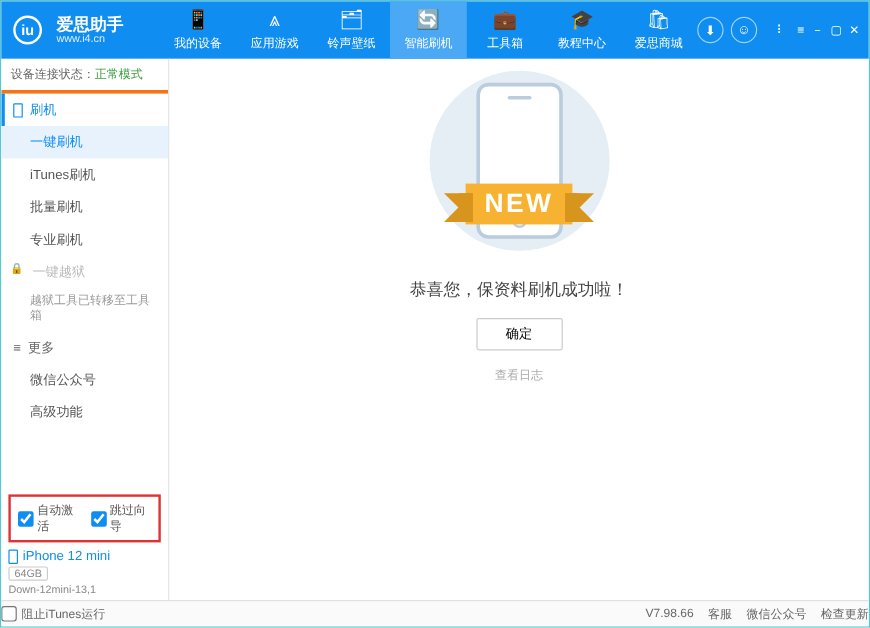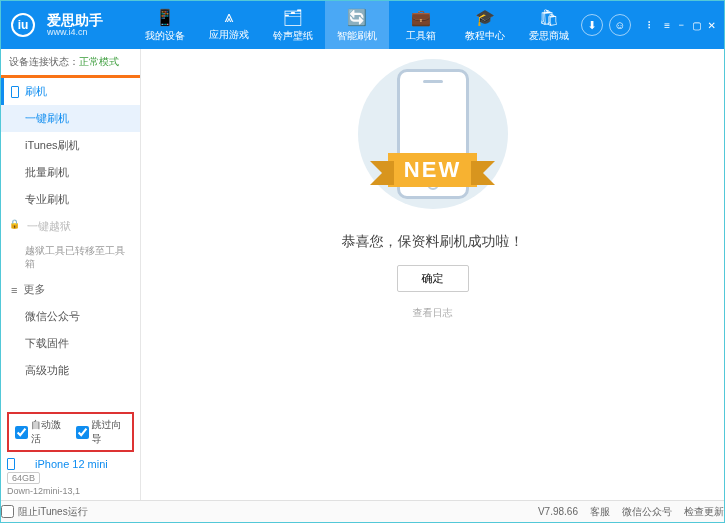--- a/index.html
+++ b/index.html
@@ -25,21 +25,21 @@
 .side-section.header { font-weight: 500; }
 .side-section.header.active { border-left: 3px solid #0f8df0; color: #0f8df0; padding-left: 7px; }
 .side-item { padding: 6px 10px 6px 24px; cursor: pointer; }
 .side-item.active { background: #e8f2fd; color: #0f8df0; }
 .side-note { padding: 4px 10px 6px 24px; color: #999; font-size: 10px; line-height: 1.3; }
 .sidebar-spacer { flex: 1; }
 .check-row { border: 2px solid #d33; margin: 2px 6px; padding: 4px 6px; display: flex; gap: 10px; font-size: 10px; align-items: center; }
 .check-row label { display: flex; align-items: center; gap: 3px; cursor: pointer; }
 .check-row input { accent-color: #0f8df0; }
 .device-box { margin: 4px 6px 4px 6px; font-size: 10px; }
-.device-box .dev-name { color: #0f8df0; font-size: 11px; display: flex; align-items: center; gap: 20px; }
+.device-box .dev-name { color: #0f8df0; font-size: 11px; display: flex; align-items: center; gap: 4px; }
 .device-box .badge { border: 1px solid #ccc; border-radius: 2px; padding: 0 4px; font-size: 9px; color: #888; margin: 2px 0; display: inline-block; }
 .device-box .sub { color: #888; font-size: 9px; }
 .main { flex: 1; display: flex; flex-direction: column; align-items: center; justify-content: flex-start; gap: 10px; }
 .phone-illustration { position: relative; width: 170px; height: 170px; display: flex; align-items: center; justify-content: center; }
 .phone-bg { width: 150px; height: 150px; border-radius: 50%; background: #e4eef4; position: absolute; }
 .phone { width: 72px; height: 130px; background: white; border: 3px solid #bcd; border-radius: 10px; position: relative; z-index: 1; }
 .phone::after { content: ""; position: absolute; top: 8px; left: 50%; transform: translateX(-50%); width: 20px; height: 3px; background: #bcd; border-radius: 2px; }
 .phone-home { position: absolute; bottom: 6px; left: 50%; transform: translateX(-50%); width: 12px; height: 12px; border: 2px solid #bcd; border-radius: 50%; }
 .ribbon { position: absolute; z-index: 2; bottom: 32px; }
 .ribbon-body { background: #f7b231; color: white; font-weight: bold; font-size: 22px; letter-spacing: 2px; padding: 4px 16px; position: relative; }
@@ -129,21 +129,20 @@
       <span class="lock-icon"></span>
       <span>一键越狱</span>
     </div>
     <div class="side-note">越狱工具已转移至工具箱</div>
     <div class="side-section header">
       <span>≡</span>
       <span>更多</span>
     </div>
     <div id="more-items">
         <div class="side-item">微信公众号</div>
-        <div class="side-item">下载固件</div>
         <div class="side-item">高级功能</div>
       </div>
     <div class="sidebar-spacer"></div>
     <div class="check-row">
       <label>
           <input type="checkbox" checked="" style=""> 
           <span>自动激活</span>
         </label>
       <label>
           <input type="checkbox" checked="" style=""> 

